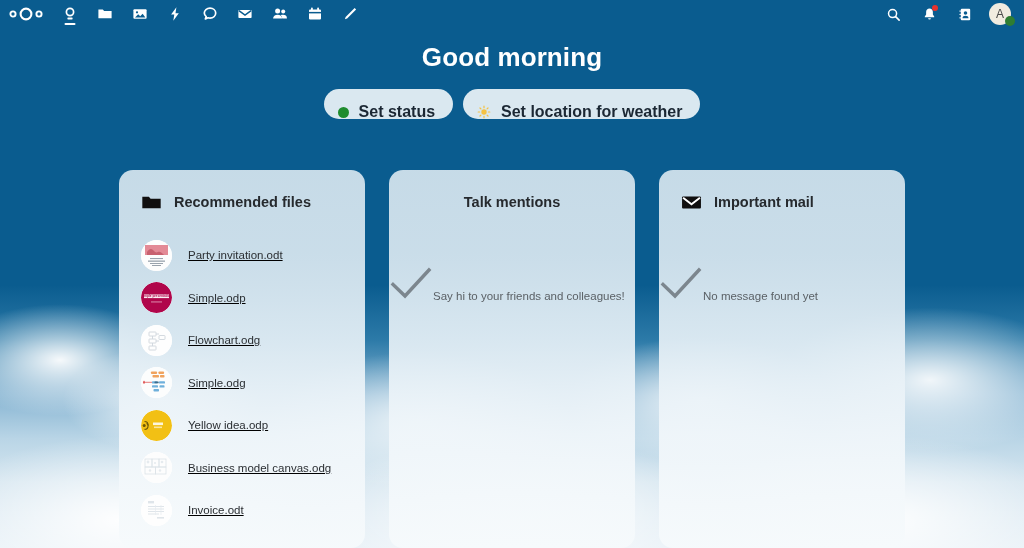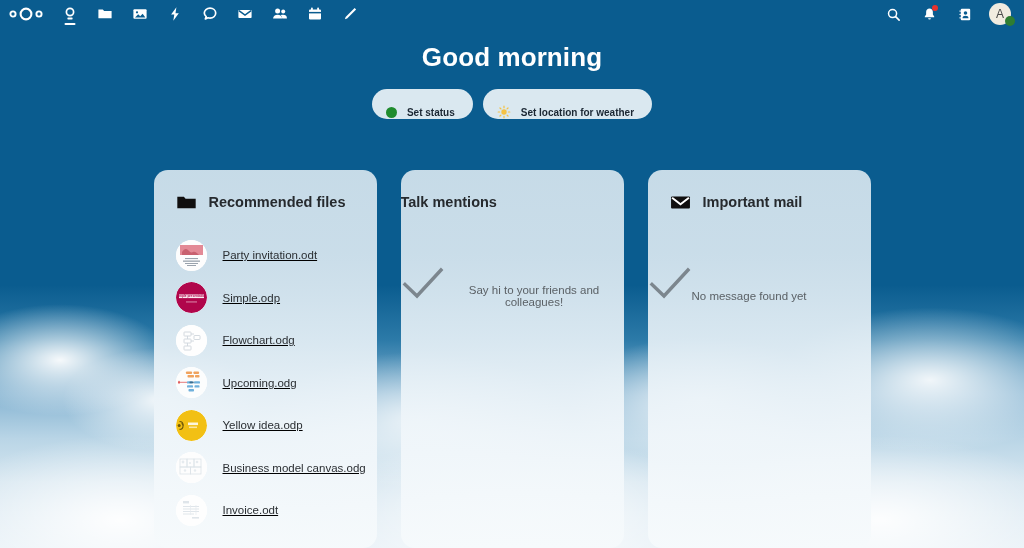--- a/index.html
+++ b/index.html
@@ -133,21 +133,21 @@
     margin-top: 16px;
     display: flex;
     justify-content: center;
     gap: 10px;
   }
   .pill {
     height: 30px;
     border-radius: 16px;
     background: rgba(235,243,247,0.93);
     color: #1b2733;
-    font-size: 10px;
+    font-size: 16px;
     font-weight: bold;
     display: flex;
     align-items: center;
     gap: 10px;
     padding: 16px 18px 0 14px;
     border: none;
     cursor: pointer;
     font-family: "Liberation Sans", sans-serif;
   }
   .dot-green {
@@ -163,40 +163,41 @@
     position: absolute;
     top: 170px;
     left: 0;
     width: 1024px;
     display: flex;
     justify-content: center;
     gap: 24px;
     z-index: 20;
   }
   .card {
-    width: 223px;
+    width: 246px;
     height: 378px;
     border-radius: 14px;
     overflow: hidden;
     background: linear-gradient(to bottom,
       rgba(206,224,235,0.96) 0%,
       rgba(212,228,238,0.95) 22%,
       rgba(227,238,245,0.94) 45%,
       rgba(240,246,250,0.95) 70%,
       rgba(246,250,252,0.96) 100%);
     position: relative;
   }
   .card-head {
     height: 64px;
     display: flex;
     align-items: center;
     gap: 12px;
     padding: 0 0 0 22px;
   }
   .card-head.centered {
+    justify-content: center;
     padding: 0;
   }
   .card-title {
     font-size: 14.5px;
     font-weight: bold;
     color: #262a2e;
   }
   .card-icon { flex: none; display: flex; align-items: center; }
 
   
@@ -466,21 +467,21 @@
                 <rect x="18.5" y="18.2" width="5" height="2.4" rx="0.7"></rect>
                 <rect x="12.5" y="22" width="5.5" height="2.4" rx="0.7"></rect>
               </g>
               <rect x="13.5" y="14.6" width="4.2" height="1.6" rx="0.5" fill="#3a6b8c"></rect>
               <g stroke="#e05a5a" stroke-width="0.8">
                 <path d="M3 15.3h8M3 15.3v-1.5M3 15.3v1.5"></path>
               </g>
               <circle cx="3" cy="15.3" r="1.1" fill="#e05a5a"></circle>
             </svg>
           </span>
-          <span class="file-name">Upcoming.odg</span>
+          <span class="file-name">Simple.odg</span>
         </div>
 
         <div class="file-row">
           <span class="thumb">
             <svg class="icn" width="31" height="31" viewBox="0 0 31 31">
               <circle cx="15.5" cy="15.5" r="15.5" fill="#f2c014"></circle>
               <g fill="none" stroke="#6b5608" stroke-width="1.1">
                 <path d="M3.5 11.5c2.2 0 3.6 1.7 3.6 3.9s-1.4 4-3.6 4"></path>
                 <path d="M5.5 13.5c1 .4 1.6 1.1 1.6 1.9"></path>
               </g>

